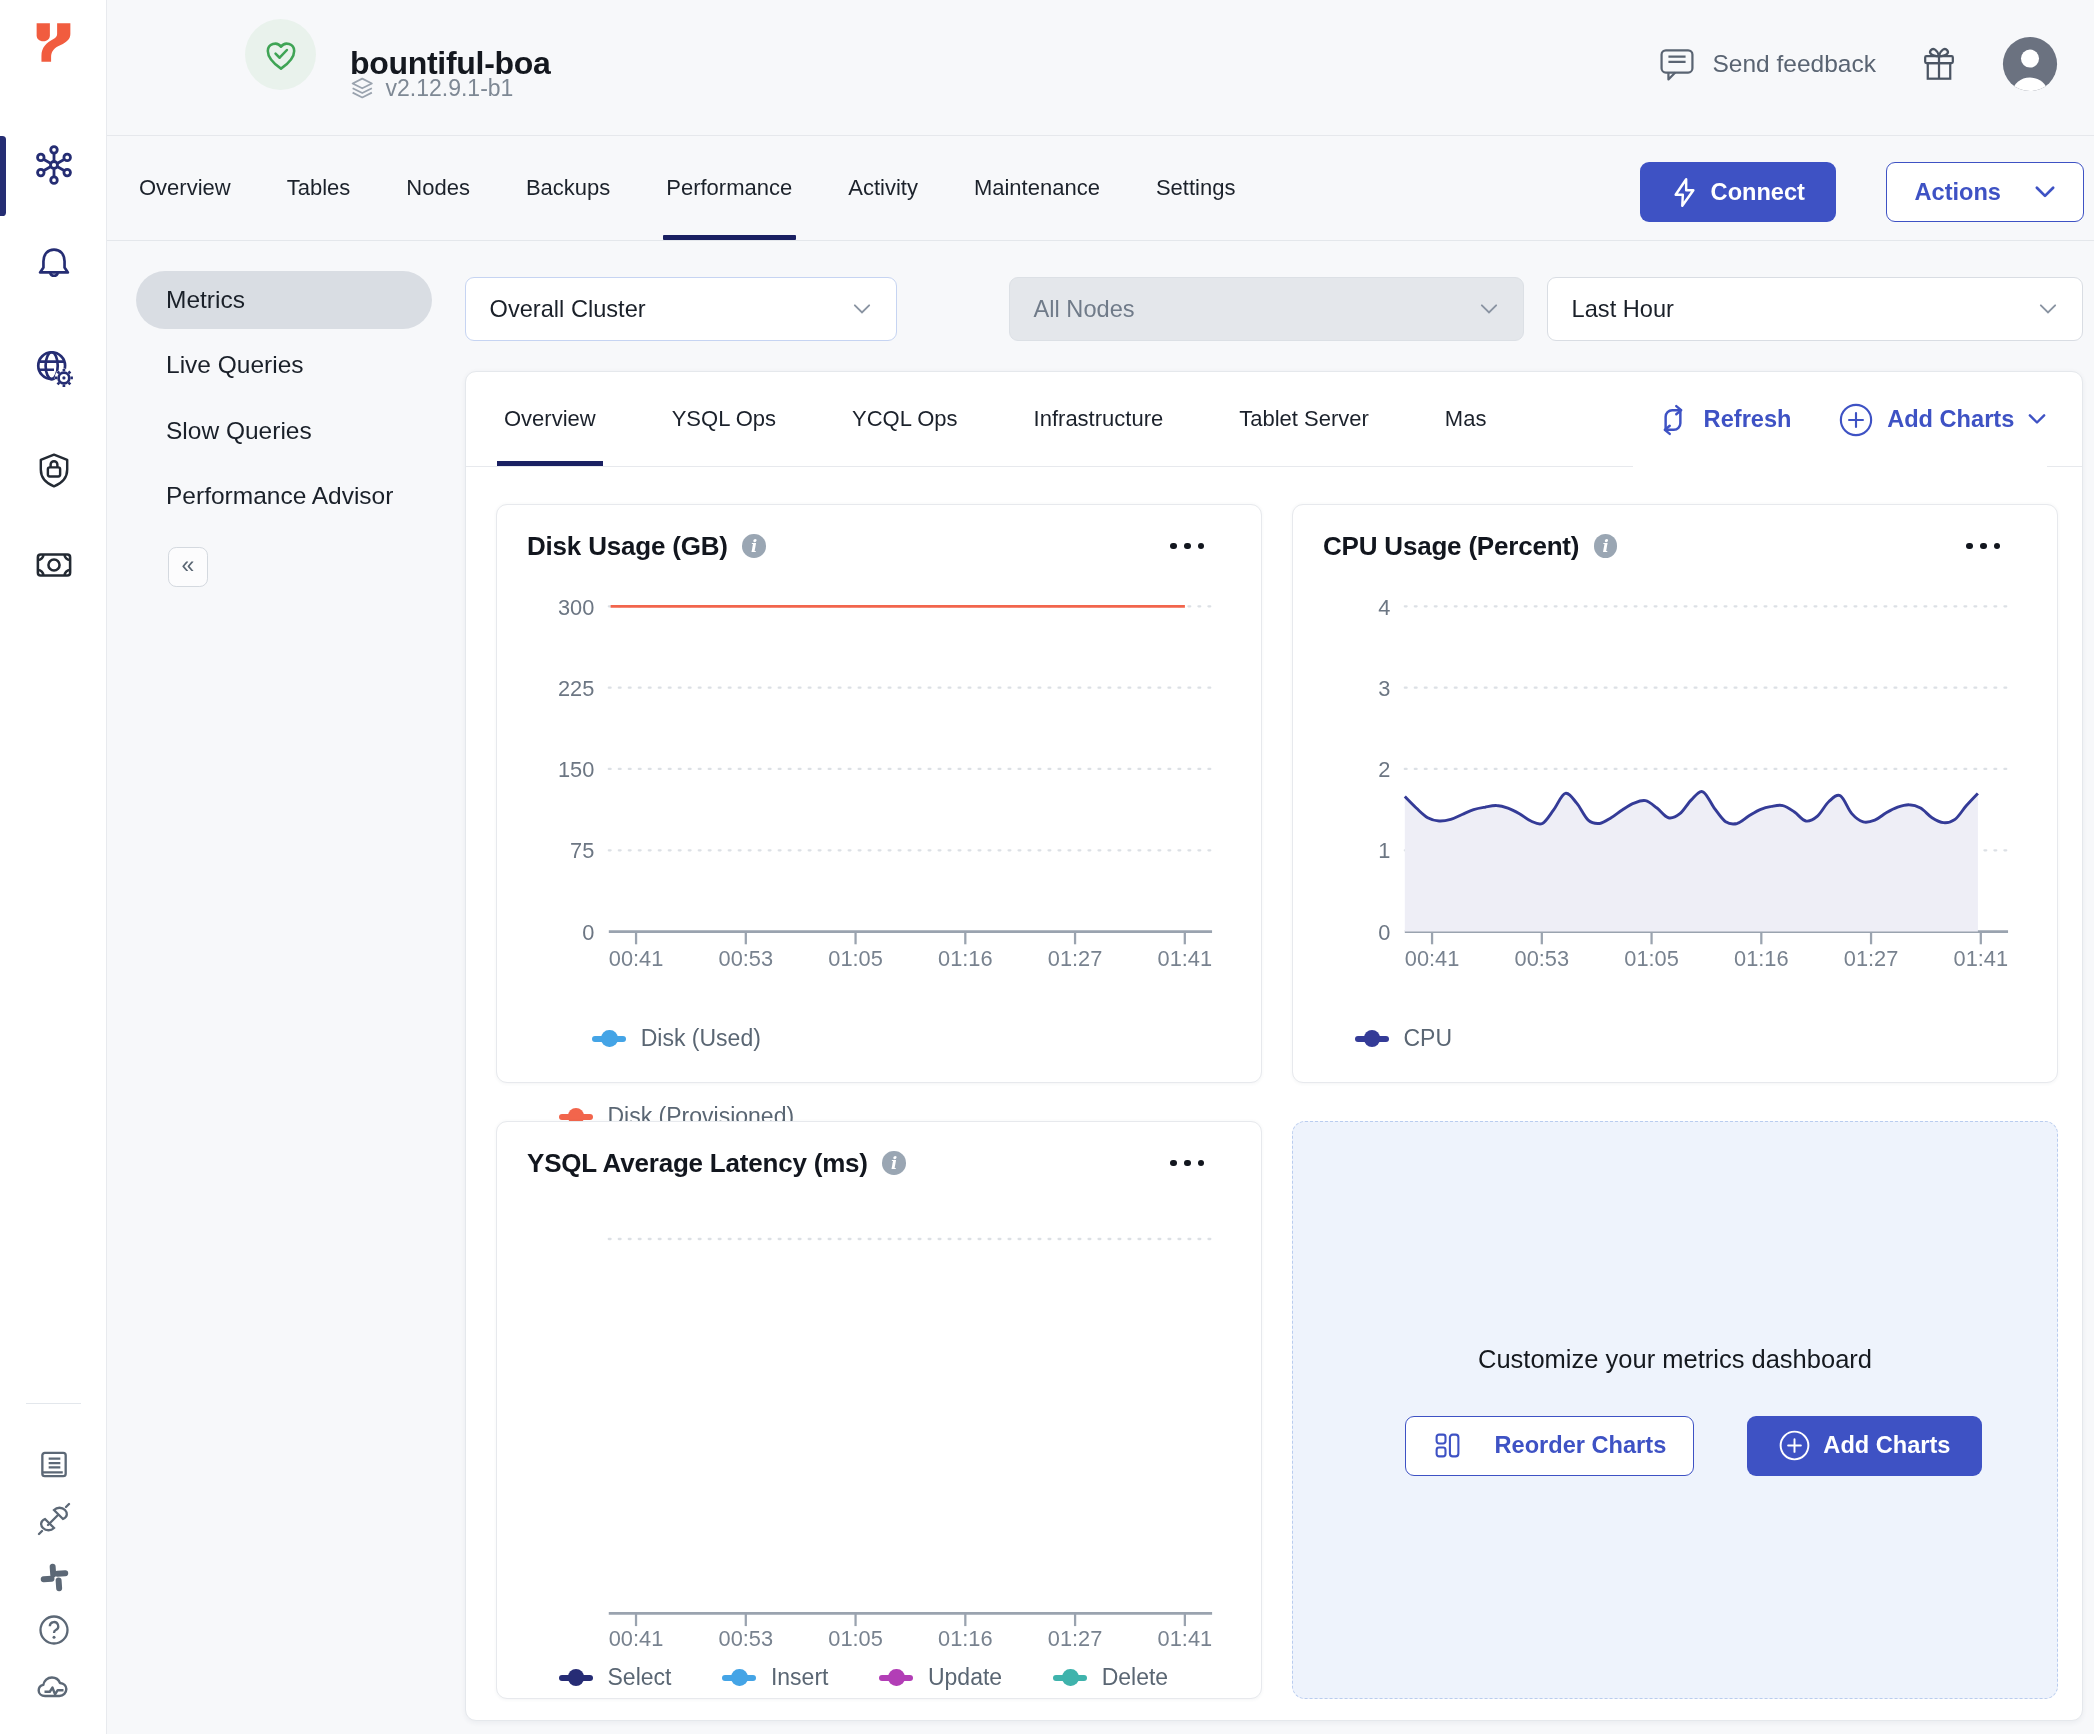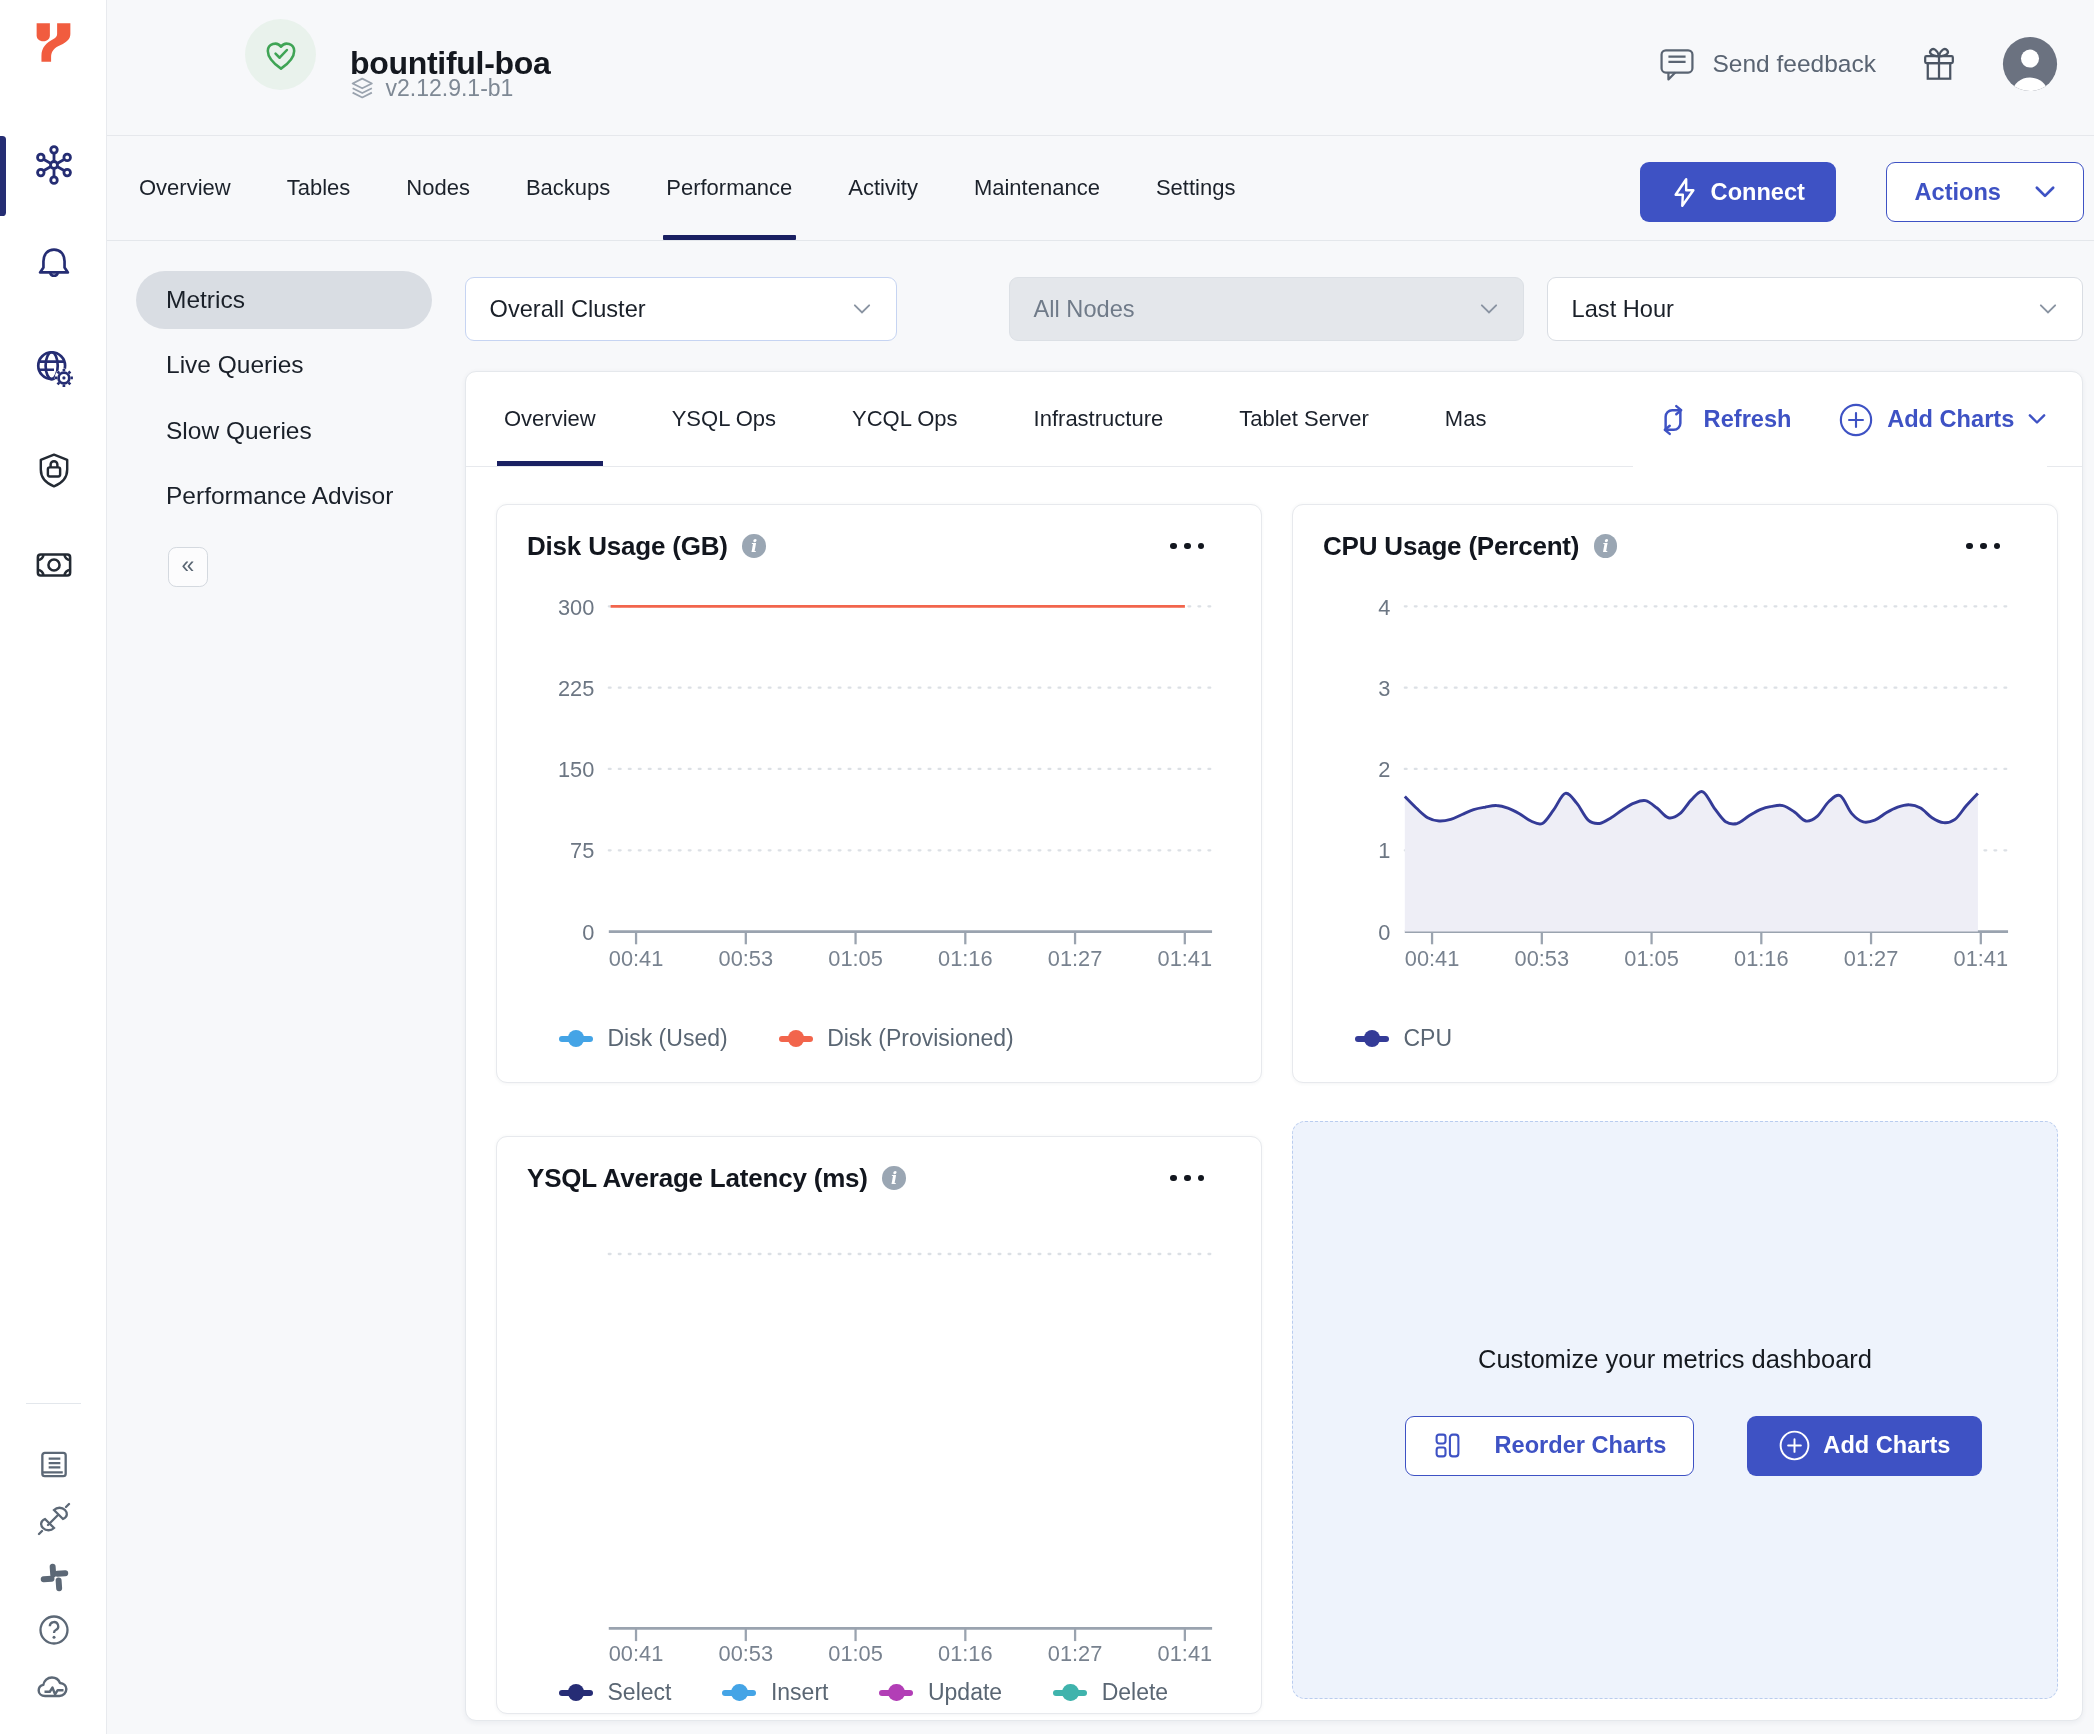--- a/index.html
+++ b/index.html
@@ -52,29 +52,29 @@
   .panel-tabs { position:absolute; left:0; top:0; width:100%; height:95px; border-bottom:0.9px solid #E7E9ED; display:flex; align-items:stretch; padding-left:38px; gap:76px; overflow:hidden; }
   .ptab { position:relative; display:flex; align-items:center; font-size:22px; color:#1B212B; background:none; border:none; cursor:pointer; white-space:nowrap; }
   .ptab.active::after { content:""; position:absolute; left:-7.3px; right:-7.3px; bottom:0; height:5.5px; background:#1A2062; }
   .panel-actions { position:absolute; right:35px; top:0; height:95px; display:flex; align-items:center; gap:47px; background:#fff; padding-left:22px; }
   .link-btn { display:flex; align-items:center; gap:12.7px; color:#3E52C4; font-size:23.6px; font-weight:bold; background:none; border:none; cursor:pointer; }
 
   
   .chart-card { position:absolute; width:766px; height:579px; background:#FFF; border:0.9px solid #E7E9ED; border-radius:11px; box-shadow:0 0.9px 3.6px rgba(40,50,80,0.05); }
   .cc1 { left:30px; top:132px; }
   .cc2 { left:826px; top:132px; }
-  .cc3 { left:30px; top:749px; height:578px;margin-top:15px; }
+  .cc3 { left:30px; top:749px; height:578px; }
   .card-head { position:absolute; left:30px; top:25.5px; right:55px; display:flex; align-items:center; gap:14.5px; }
   .card-title { font-size:26px; font-weight:bold; color:#12161E; letter-spacing:-0.2px; }
   .info-i { width:23.6px; height:23.6px; border-radius:50%; background:#9AA6B3; color:#FFF; font-size:16.4px; font-weight:bold; display:flex; align-items:center; justify-content:center; cursor:pointer; border:none; font-family:"DejaVu Serif", serif; font-style:italic; }
   .dots { margin-left:auto; display:flex; gap:7.3px; cursor:pointer; background:none; border:none; padding:5.5px 1.8px; }
   .dots span { width:6.4px; height:6.4px; border-radius:50%; background:#12161E; }
   .chart-svg { position:absolute; left:0; top:55px; }
   .legend { position:absolute; left:62px; display:flex; gap:51px; align-items:center; }
-  .lg1 { top:520px; } .lg2 { top:520px; } .lg3 { top:542px; }
+  .lg1 { top:520px;flex-direction:column; } .lg2 { top:520px; } .lg3 { top:542px; }
   .lg-item { display:flex; align-items:center; gap:14.5px; cursor:pointer; }
   .lg-mark { position:relative; width:34px; height:16.4px; display:inline-block; }
   .lg-mark i { position:absolute; left:0; top:5.5px; width:34px; height:6.4px; border-radius:3.6px; }
   .lg-mark b { position:absolute; left:9px; top:0; width:16.4px; height:16.4px; border-radius:50%; }
   .lg-label { font-size:23px; color:#5A6673; }
 
   
   .customize { position:absolute; left:826px; top:749px; width:766px; height:578px; background:#EEF3FC; border:1.8px dashed #B9CCEF; border-radius:13px; display:flex; flex-direction:column; align-items:center; justify-content:center; gap:42px; }
   .customize-title { font-size:25.5px; color:#15191F; }
   .cust-btns { display:flex; gap:16.4px; }

